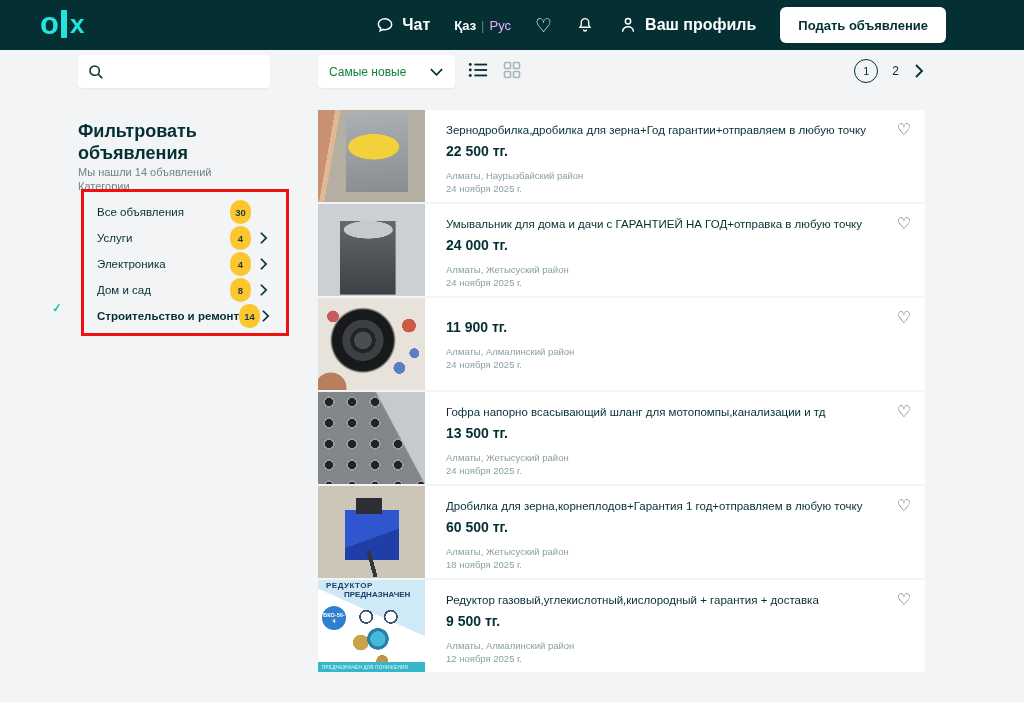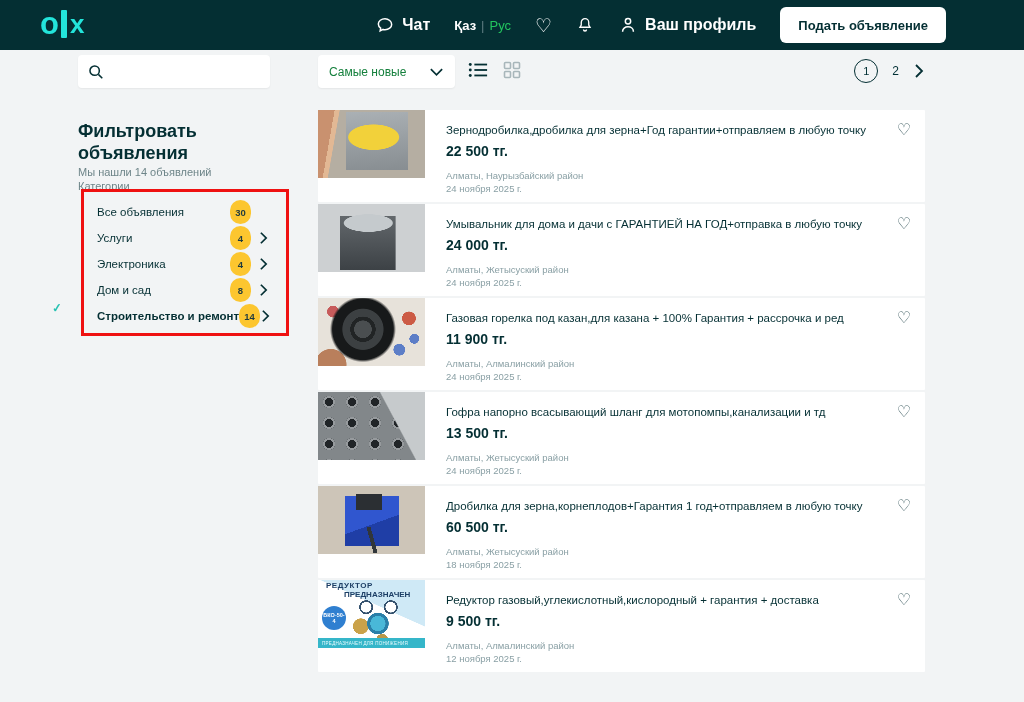--- a/index.html
+++ b/index.html
@@ -28,21 +28,21 @@
   .logo .lx { font-weight:bold; font-size:26px; color:#23e5db; line-height:30px;}
   .hdr-right {
     position:absolute; right:78px; top:0; height:50px;
     display:flex; align-items:center; gap:24px;
   }
   .hdr-item { display:flex; align-items:center; gap:7px; color:#fff; font-size:16px; font-weight:bold; cursor:pointer; }
   .hdr-icon { display:inline-flex; }
   .lang { font-size:13px; cursor:pointer; }
   .lang .lang-active { color:#fff; font-weight:bold; }
   .lang .lang-sep { color:#5e7d81; margin:0 5px; font-weight:normal;}
-  .lang .lang-inactive { color:#22c55e; font-weight:normal;margin-top:17px; }
+  .lang .lang-inactive { color:#f0abfc; font-weight:normal;margin-top:17px; }
   .heart-btn { color:#fff; font-size:19px; line-height:19px; cursor:pointer; }
   .post-btn {
     background:#fff; color:#042f33; font-weight:bold; font-size:13px;
     border:none; border-radius:6px; height:36px; padding:0 18px; cursor:pointer;
     font-family:"Liberation Sans", sans-serif;
   }
 
   
   .search-box {
     position:absolute; left:78px; top:55px; width:192px; height:33px;
@@ -121,21 +121,21 @@
   }
   .card-price { font-size:14px; font-weight:bold; color:#042f33; margin-top:7px; }
   .card-loc { font-size:9.5px; color:#8aa0a5; margin-top:11px; }
   .card-date { font-size:9.5px; color:#8aa0a5; margin-top:2px; }
   .card-heart {
     position:absolute; right:14px; top:12px; font-size:16px; color:#3c5b60;
     cursor:pointer; line-height:16px;
   }
 
   
-  .thumb { width:107px; height:68px; flex:0 0 107px; position:relative; overflow:hidden; background:#dcdcdc; }
+  .thumb { width:107px; height:92px; flex:0 0 107px; position:relative; overflow:hidden; background:#dcdcdc; }
   .thumb-1 {
     background-color:#b5aea2;
     background-image:
       radial-gradient(ellipse 26px 13px at 52% 40%, #f2d13a 0 96%, rgba(0,0,0,0) 100%),
       linear-gradient(100deg, #c9916f 0 14%, #e2b894 14% 18%, rgba(0,0,0,0) 18.5%),
       radial-gradient(circle 15px at 5% 4%, #c0512e 0 70%, rgba(0,0,0,0) 72%),
       linear-gradient(175deg, #aab0b4 0%, #878d91 100%);
     background-size:100% 100%,100% 100%,100% 100%,58% 86%;
     background-position:0 0,0 0,0 0,62% 25%;
     background-repeat:no-repeat;
@@ -374,21 +374,20 @@
       <div class="card-price">24 000 тг.</div>
       <div class="card-loc">Алматы, Жетысуский район</div>
       <div class="card-date">24 ноября 2025 г.</div>
     </div>
     <span class="card-heart">♡</span>
   </article>
 
   <article class="card">
     <div class="thumb thumb-3"></div>
     <div class="card-body">
-      <div class="card-title">Газовая горелка под казан,для казана + 100% Гарантия + рассрочка и ред</div>
       <div class="card-price">11 900 тг.</div>
       <div class="card-loc">Алматы, Алмалинский район</div>
       <div class="card-date">24 ноября 2025 г.</div>
     </div>
     <span class="card-heart">♡</span>
   </article>
 
   <article class="card">
     <div class="thumb thumb-4"></div>
     <div class="card-body">

